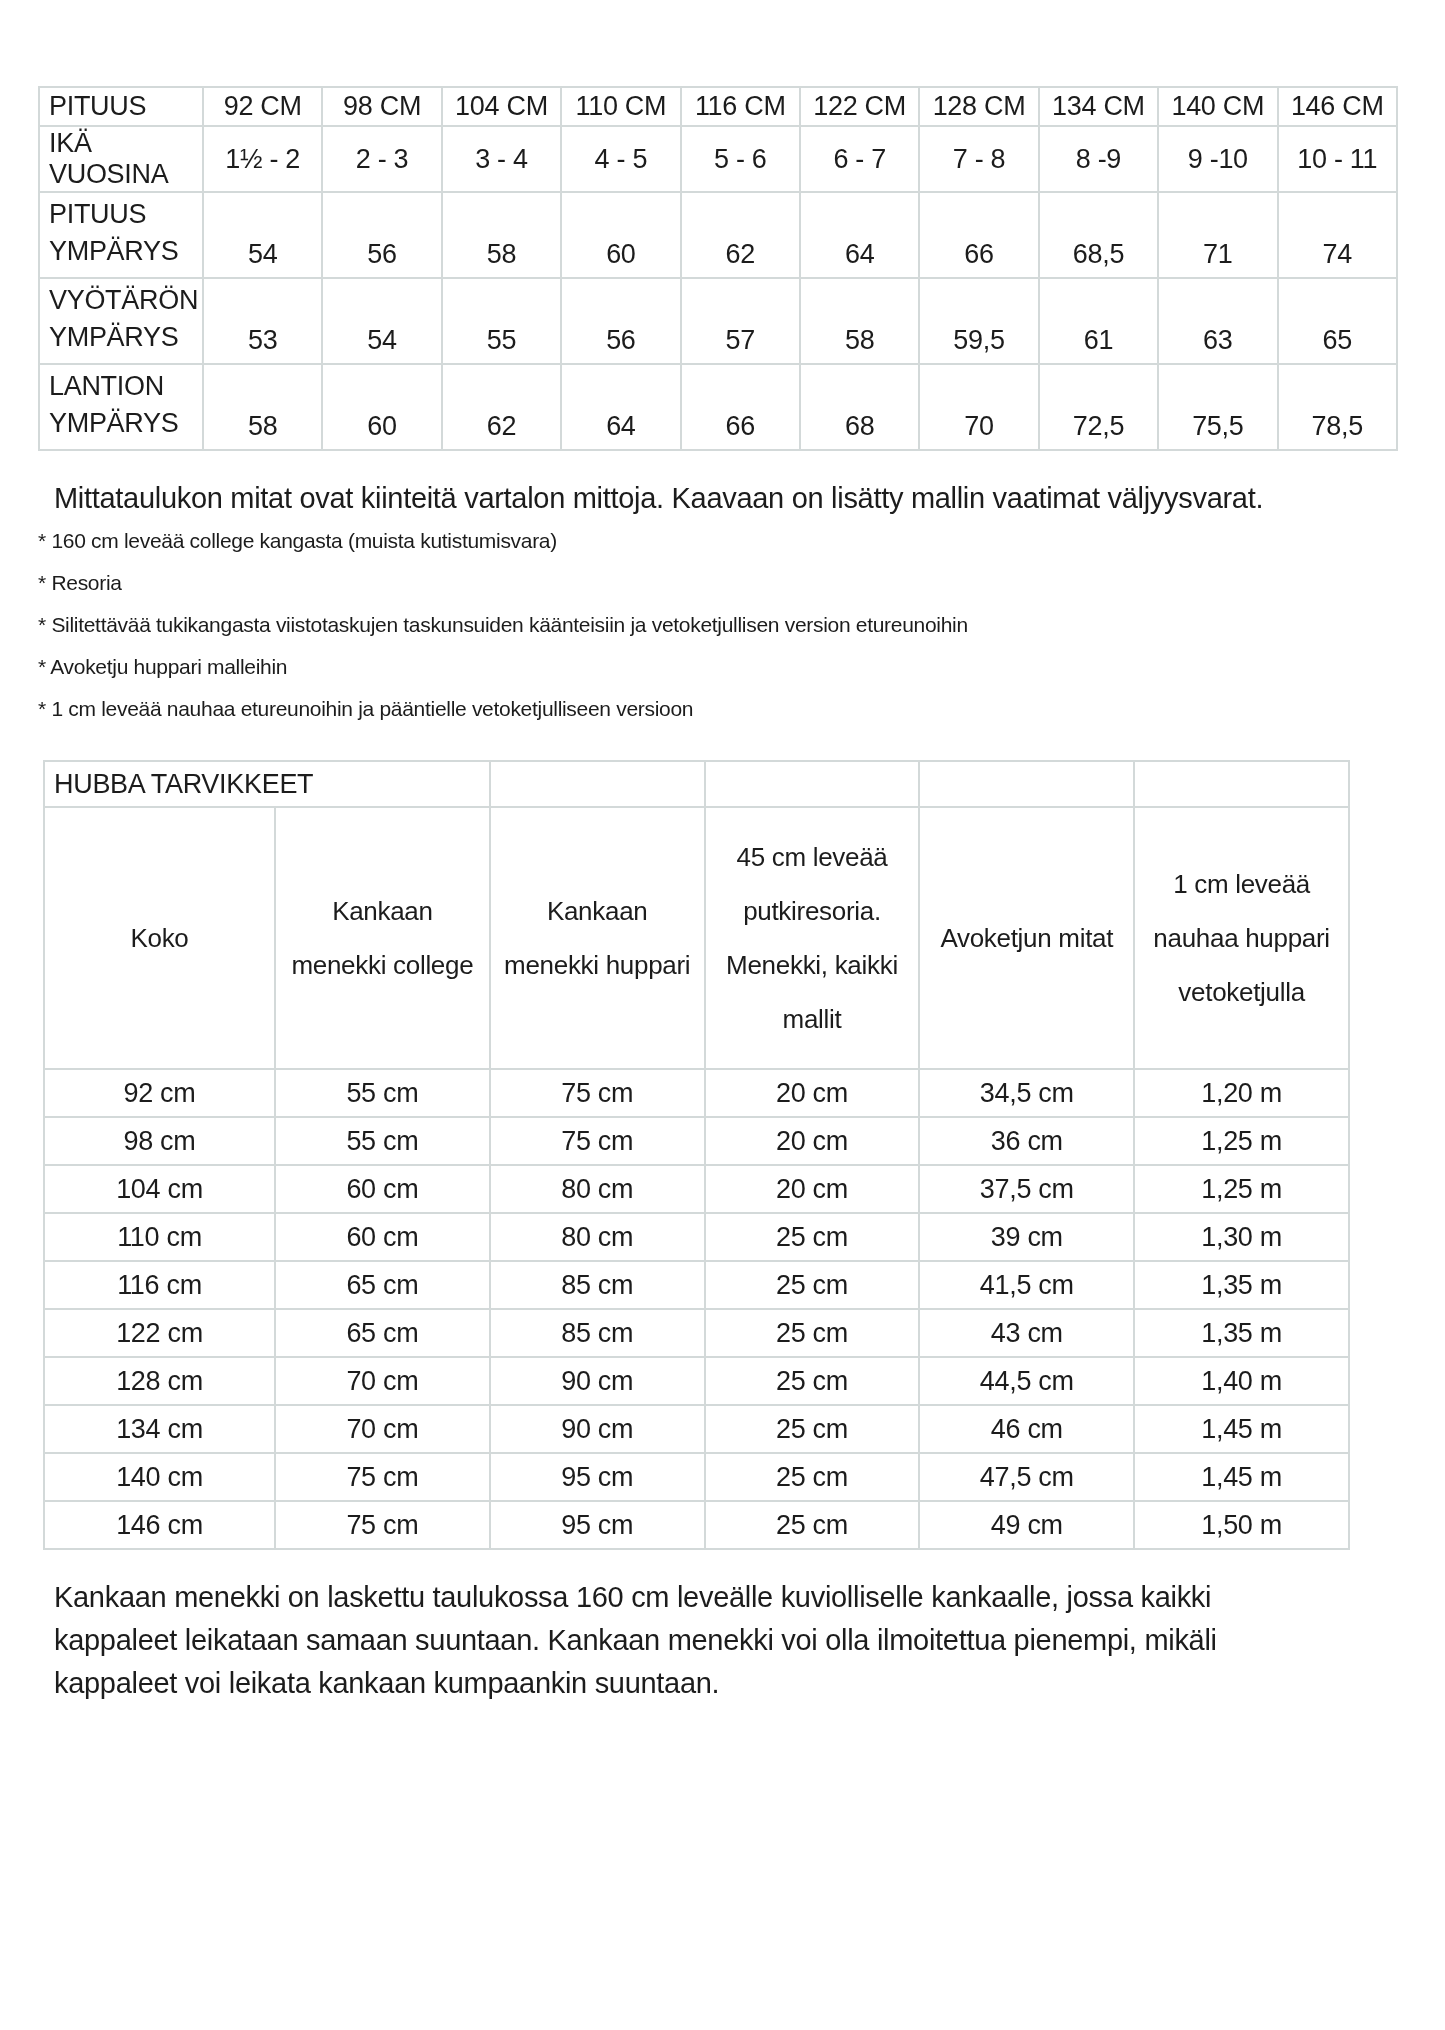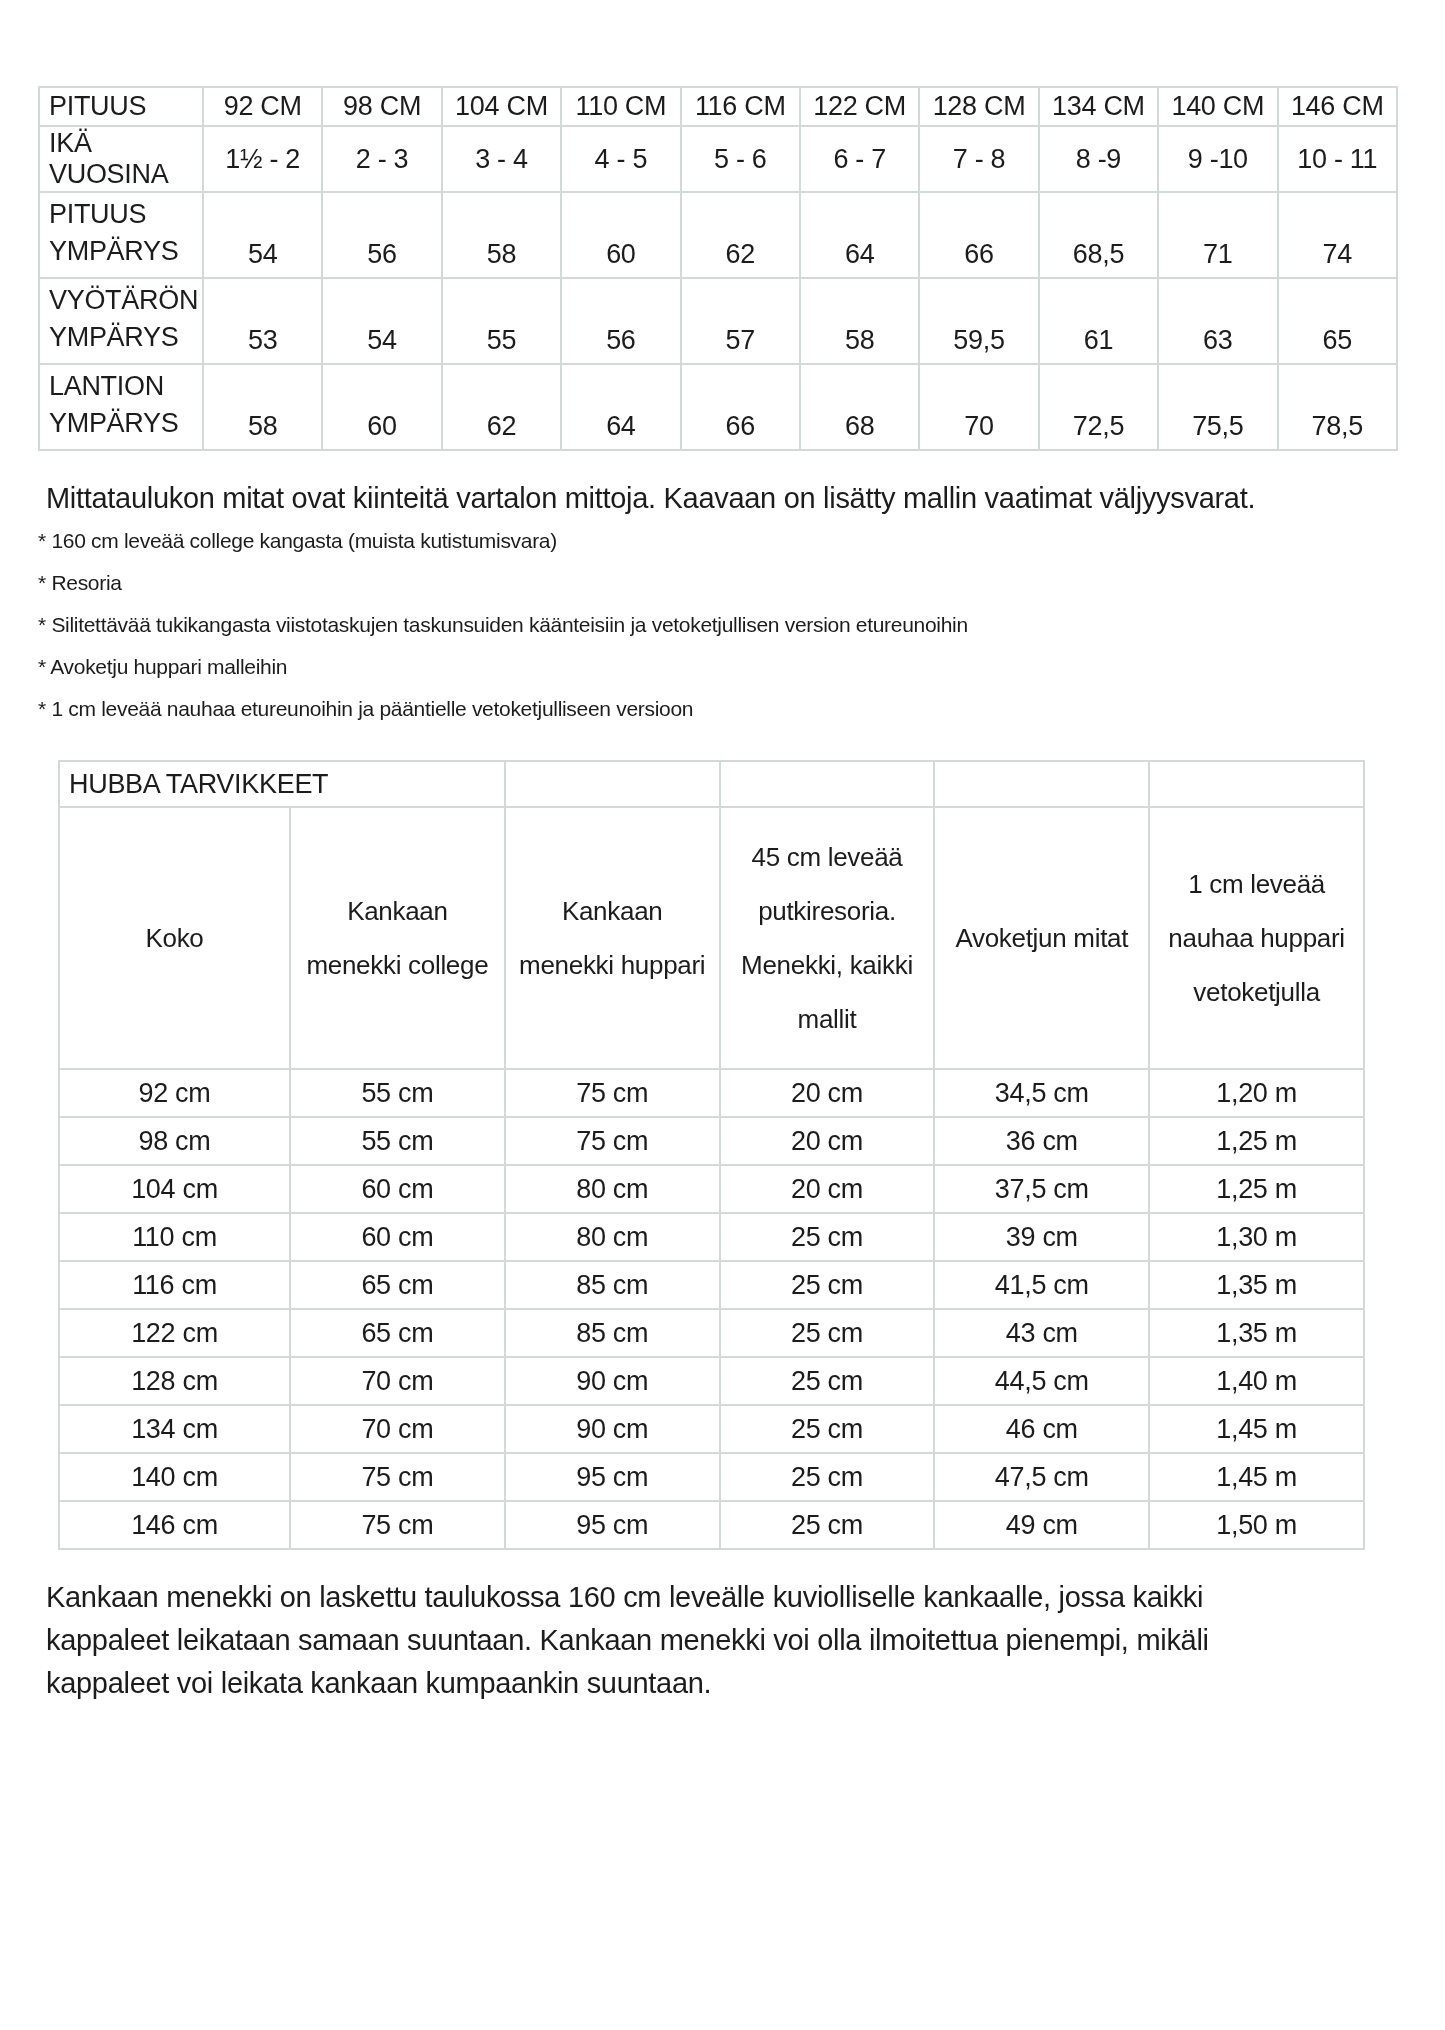--- a/index.html
+++ b/index.html
@@ -23,21 +23,21 @@
   h2.doc-heading {
     font-size: 40px;
     font-weight: bold;
     margin: 42px 0 10px 0;
     letter-spacing: -1px;
   }
 
   p.note {
     font-size: 29px;
     line-height: 43px;
-    margin: 26px 0 0 8px;
+    margin: 26px 0 0 16px;
     max-width: 1240px;
   }
 
   ul.star-list {
     list-style: none;
     margin: 0;
     padding: 0;
     font-size: 21px;
     line-height: 42px;
     max-width: 1290px;
@@ -63,21 +63,21 @@
   table.size-table td.value-cell { text-align: center; }
   table.size-table tr.simple td { height: 35px; vertical-align: middle; }
   table.size-table tr.tall td {
     height: 76px;
     vertical-align: bottom;
     padding-bottom: 7px;
   }
   table.size-table tr.tall td.label-cell div { line-height: 37px; }
 
   
-  table.supplies-table { width: 1307px; margin-left: 20px; }
+  table.supplies-table { width: 1307px; margin-left: 5px; }
   table.supplies-table col.first-col { width: 231px; }
   table.supplies-table td { text-align: center; }
   table.supplies-table tr.title-row td {
     height: 42px;
     vertical-align: middle;
     text-align: left;
     padding-left: 9px;
   }
   table.supplies-table tr.header-row td {
     height: 260px;

